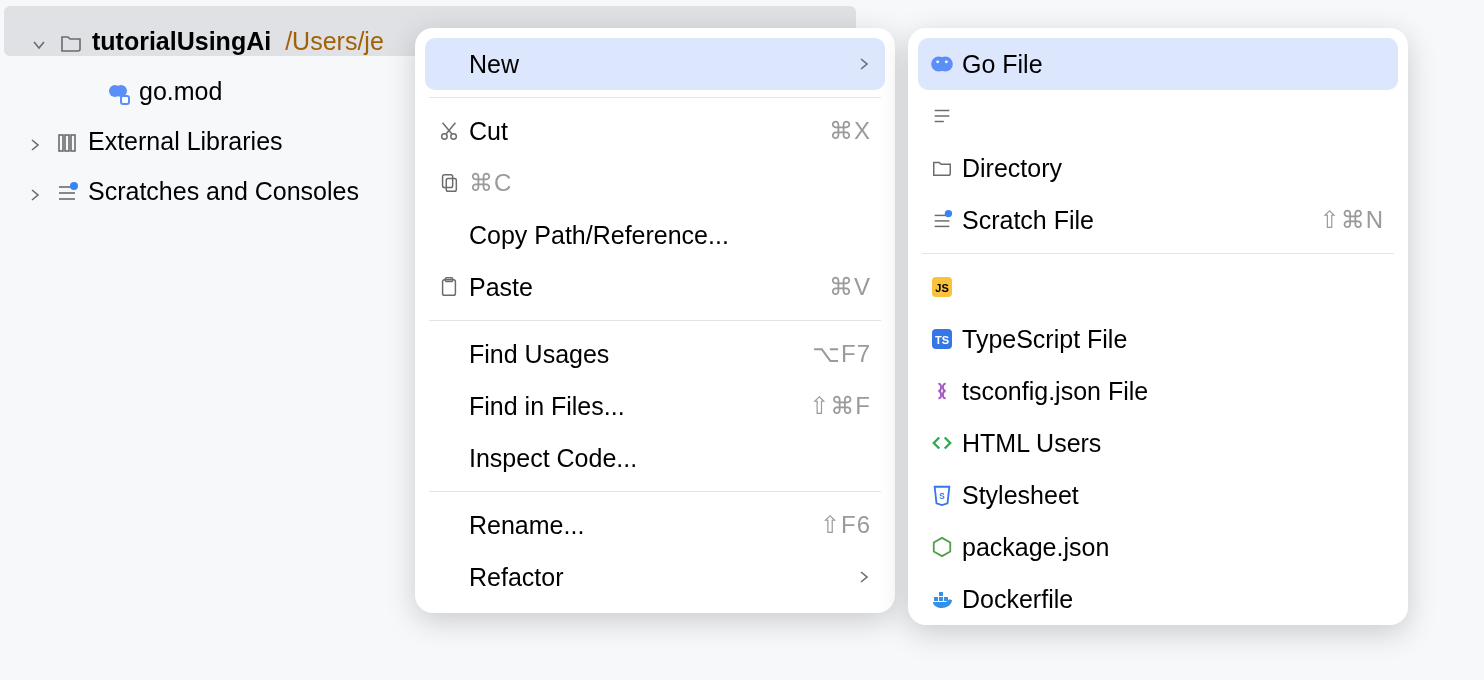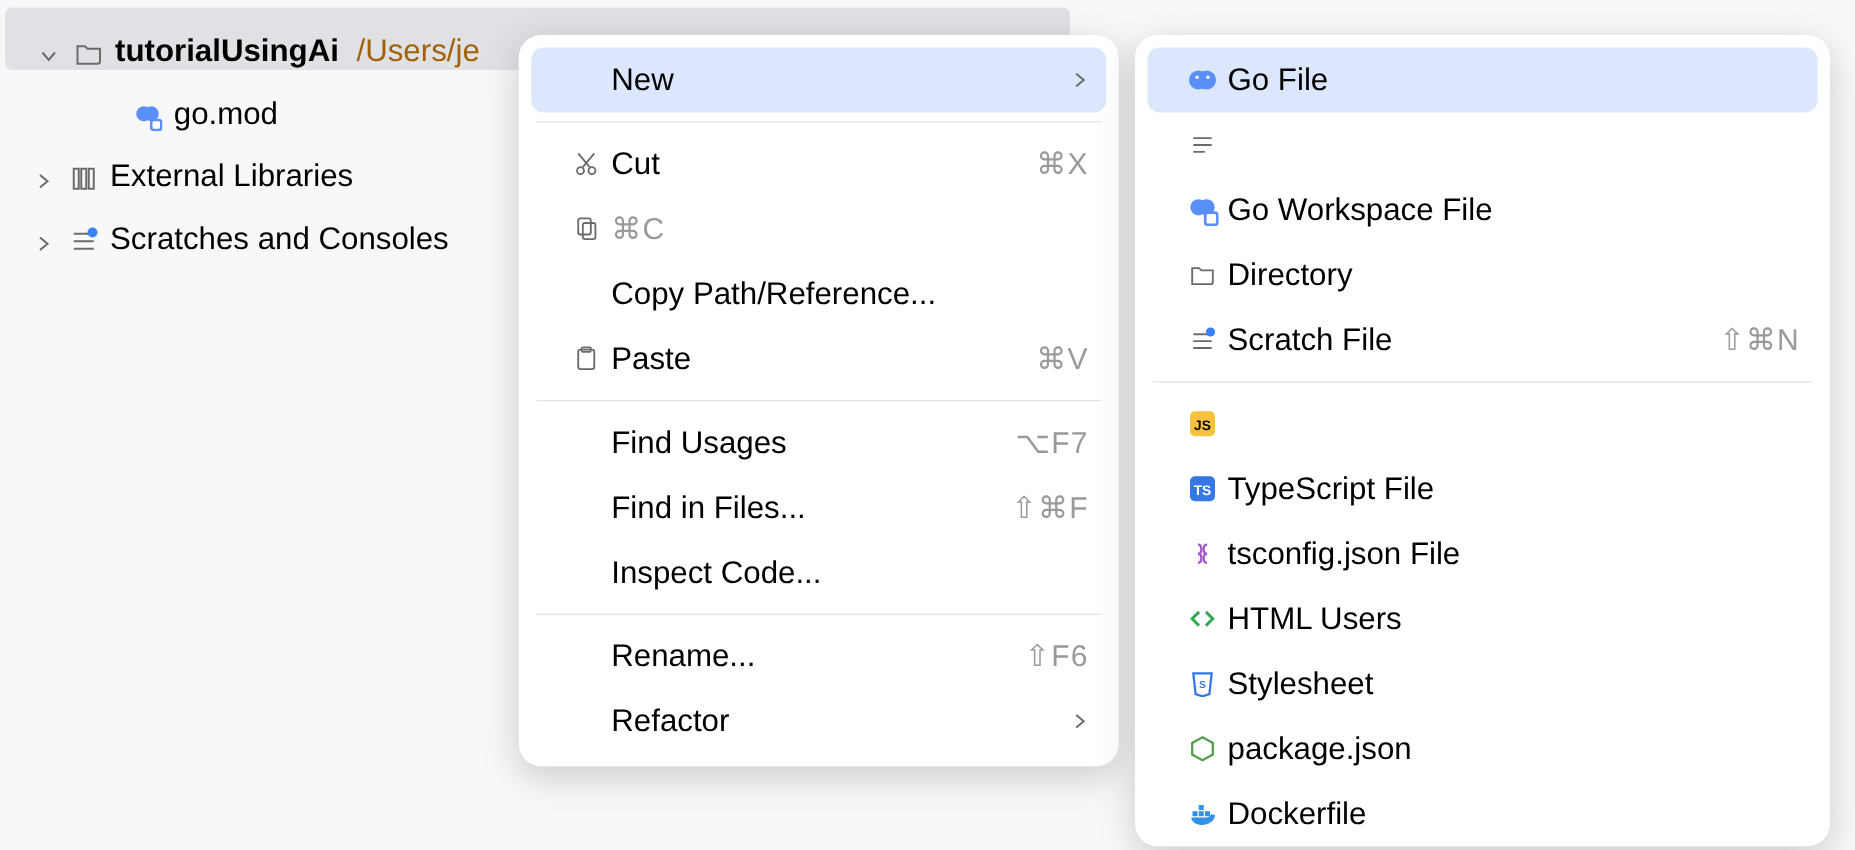--- a/index.html
+++ b/index.html
@@ -40,27 +40,27 @@
 
   
   .menu {
     position: absolute;
     background: #fff;
     border-radius: 18px;
     box-shadow: 0 8px 30px rgba(0,0,0,0.18);
     padding: 10px;
   }
   .menu.main { left: 415px; top: 28px; width: 480px; }
-  .menu.sub  { left: 908px; top: 28px; width: 556px; padding-bottom: 0; }
+  .menu.sub  { left: 908px; top: 28px; width: 500px; padding-bottom: 0; }
 
   .mi {
     display: flex;
     align-items: center;
     height: 52px;
-    padding: 0 14px 0 24px;
+    padding: 0 14px 0 4px;
     border-radius: 10px;
     font-size: 25px;
     color: #000;
   }
   .mi.hover { background: #dce6fd; }
   .mi .icon { width: 40px; display:flex; align-items:flex-end; justify-content:center; }
   .mi .label { flex: 1; }
   .mi .sc { color: #9a9a9a; font-size: 24px; letter-spacing: 1px;}
   .mi .arrow { color: #9a9a9a; }
   .sep { height: 1px; background: #e4e4e4; margin: 7px 4px; }
@@ -224,30 +224,20 @@
     <span class="icon">
       <svg width="22" height="22" viewBox="0 0 24 24">
           <line x1="4" y1="6" x2="20" y2="6" class="muted"></line>
           <line x1="4" y1="12" x2="20" y2="12" class="muted"></line>
           <line x1="4" y1="18" x2="14" y2="18" class="muted"></line>
         </svg>
     </span>
   </div>
   <div class="mi">
     <span class="icon">
-      <svg width="26" height="26" viewBox="0 0 24 24">
-          <circle cx="9" cy="10" r="6" fill="#5b8ff8"></circle>
-          <circle cx="15" cy="10" r="6" fill="#5b8ff8"></circle>
-          <rect x="14" y="14" width="9" height="9" rx="2" fill="#fff" stroke="#5b8ff8" stroke-width="2"></rect>
-        </svg>
-    </span>
-    <span class="label">Go Workspace File</span>
-  </div>
-  <div class="mi">
-    <span class="icon">
       <svg width="22" height="22" viewBox="0 0 24 24">
           <path d="M3 6h6l2 2h10v10a2 2 0 0 1-2 2H3z" class="muted"></path>
         </svg>
     </span>
     <span class="label">Directory</span>
   </div>
   <div class="mi">
     <span class="icon">
       <svg width="22" height="22" viewBox="0 0 24 24">
           <line x1="4" y1="7" x2="20" y2="7" class="muted"></line>

